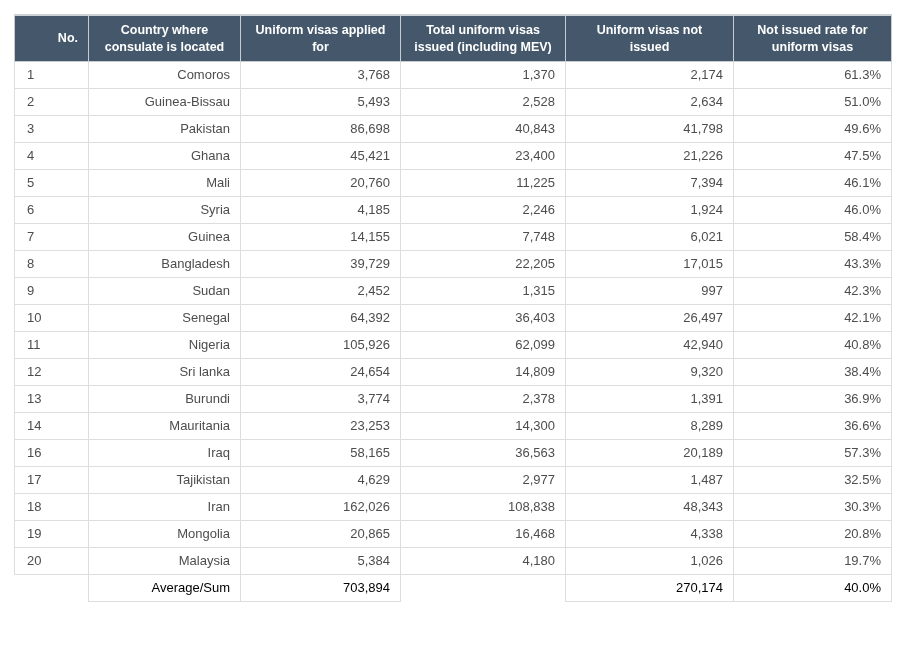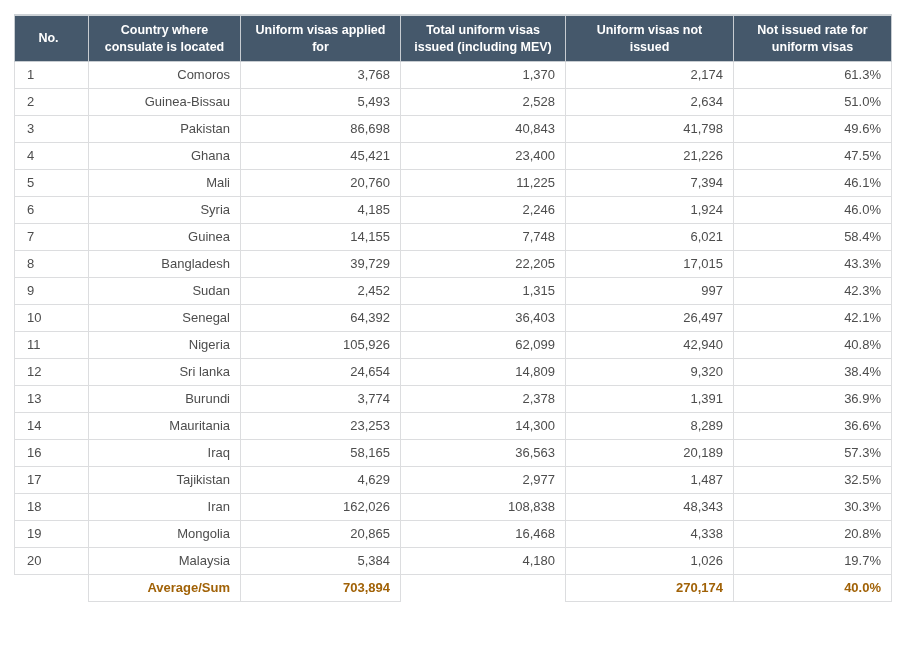--- a/index.html
+++ b/index.html
@@ -42,33 +42,33 @@
     background:var(--header-bg);
     color:var(--header-text);
     font-weight:bold;
     font-size:12.5px;
     line-height:1.32;
     padding:6px 10px;
     border:1px solid var(--header-border);
     vertical-align:middle;
     white-space:pre-line;
   }
-  th.left{text-align:center;padding-left:4px;}
+  th.left{text-align:right;padding-left:4px;}
   td{
     border:1px solid var(--cell-border);
     padding:5px 10px;
     line-height:16px;
     text-align:right;
     background:#fff;
     vertical-align:middle;
   }
   td.left{text-align:left;padding-left:12px;}
   tr.summary td{
-    font-weight:bold;
-    color:#a16207;
+    font-weight:normal;
+    color:#000000;
   }
   tr.summary td.blank{
     border:none;
     background:#fff;
   }
 </style>
 </head>
 <body>
 
 <div class="page">

